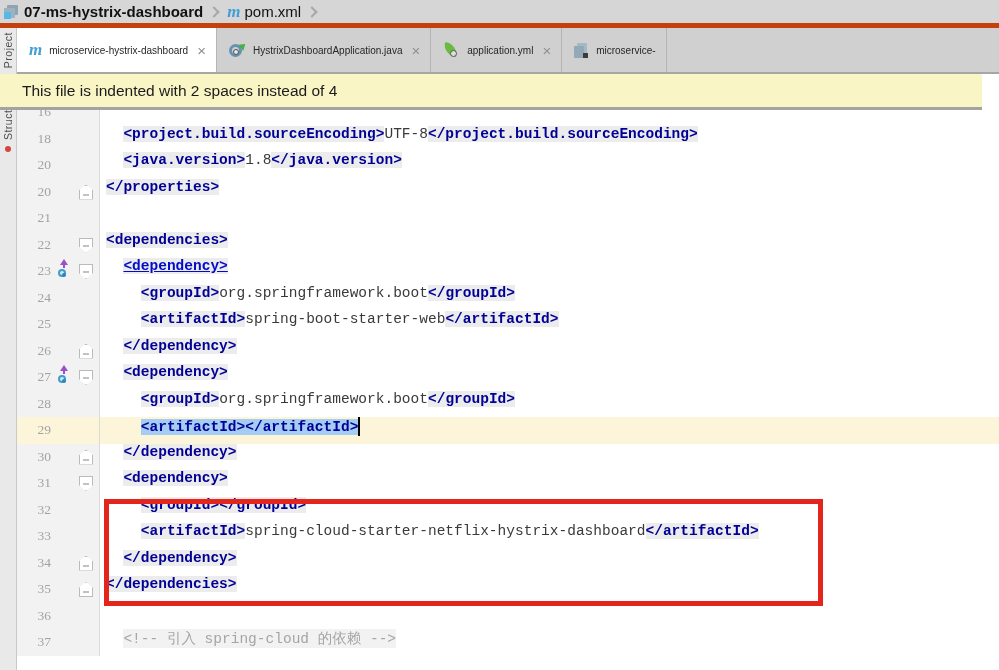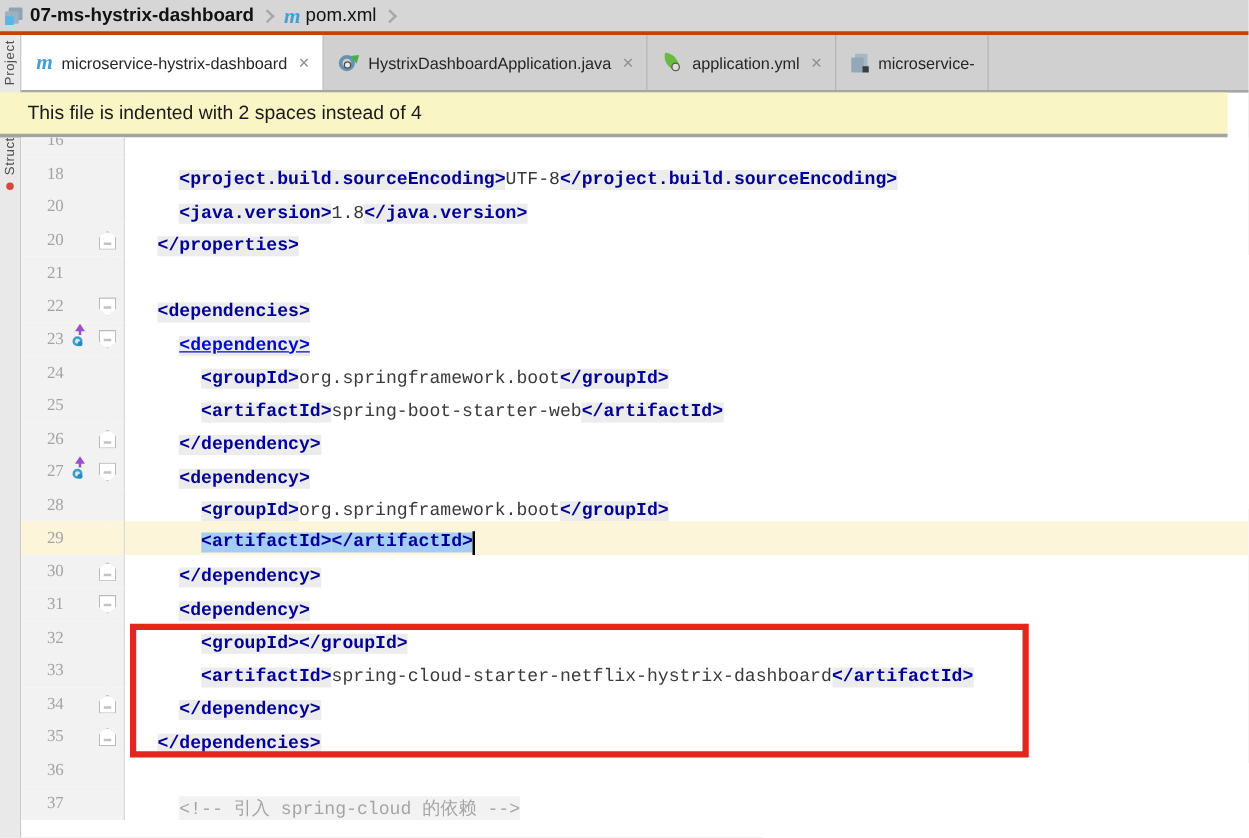--- a/index.html
+++ b/index.html
@@ -3,21 +3,21 @@
 <meta charset="utf-8">
 <style>
   * { margin:0; padding:0; box-sizing:border-box; }
   html,body { width:999px; height:670px; overflow:hidden; }
   body { font-family:"Liberation Sans", sans-serif; background:#d4d4d4; }
   #app { position:relative; width:999px; height:670px; overflow:hidden; background:#fff; }
 
   
   .breadcrumbs { position:absolute; left:0; top:0; width:999px; height:28px;
     background:#d6d6d6; display:flex; align-items:center; padding-left:4px; gap:4px;
-    border-bottom:3px solid #c2410c; }
+    border-bottom:5px solid #c2410c; }
   .crumb-label { font-size:15px; color:#111; white-space:nowrap; }
   .crumb-label.bold { font-weight:bold; }
   .chev { width:8px; height:8px; border-top:2px solid #a8a8a8; border-right:2px solid #a8a8a8;
     transform:rotate(45deg); margin:0 5px 0 3px; flex:none; }
 
   
   .module-ic { position:relative; width:16px; height:14px; flex:none; }
   .module-ic .pg { position:absolute; left:3px; top:0; width:11px; height:10px; background:#8ea4b3; border-radius:1px; }
   .module-ic .pg2 { position:absolute; left:0; top:3px; width:11px; height:10px; background:#9db1bf; border-radius:1px; }
   .module-ic .sq { position:absolute; left:0; bottom:0; width:7px; height:7px; background:#59b7e8; }
@@ -49,21 +49,21 @@
   .pages-ic .p2 { position:absolute; left:0; top:3px; width:10px; height:12px; background:#93a9b8; border-radius:1px; }
   .pages-ic .sq { position:absolute; right:1px; bottom:0; width:5px; height:5px; background:#3c3c3c; }
 
   
   .tabbar { position:absolute; left:17px; top:28px; width:982px; height:46px;
     background:#d0d0d0; display:flex; align-items:stretch; overflow:hidden;
     border-bottom:2px solid #a6a6a6; }
   .tab { display:flex; align-items:center; gap:7px; padding:0 10px 0 12px;
     border-right:1px solid #b5b5b5; white-space:nowrap; flex:none; }
   .tab.active { background:#ffffff; }
-  .tab-label { font-size:13px; color:#262626; }
+  .tab-label { font-size:10px; color:#262626; }
   .tab-close { font-size:15px; color:#8f8f8f; margin-left:2px; line-height:1; }
 
   
   .stripe { position:absolute; left:0; top:28px; width:17px; height:642px; background:#e9e9e9;
     border-right:1px solid #c9c9c9; overflow:hidden; }
   .stripe .vlabel { writing-mode:vertical-rl; transform:rotate(180deg);
     font-size:10.5px; color:#4f4f4f; letter-spacing:0.5px; margin:4px 0 0 2px; }
   .stripe .sicon { width:11px; height:11px; background:#7f8c94; margin:8px 0 6px 3px; border-radius:1px; }
   .stripe .reddot { width:6px; height:6px; border-radius:50%; background:#d8453c; margin:6px 0 0 5px; }
 
@@ -72,21 +72,21 @@
     background:#f9f5c5; border-bottom:3px solid #a3a3a3; display:flex; align-items:center;
     padding-left:22px; }
   .banner-text { font-size:15.5px; color:#1b1b1b; }
 
   
   .editor { position:absolute; left:17px; top:110px; width:982px; height:560px;
     background:#ffffff; overflow:hidden; }
   .editor-inner { position:relative; margin-top:-11px; }
   .fold-line { position:absolute; left:71px; top:40px; width:1px; height:478px; background:#d8d8d8; }
 
-  .eline { display:flex; align-items:flex-end; height:26.5px; position:relative;gap:20px; }
+  .eline { display:flex; align-items:flex-start; height:26.5px; position:relative; }
   .gutter { flex:none; display:flex; align-items:center; background:#f2f2f2; height:100%; }
   .gnum { flex:none; width:36px; text-align:right; font-family:"Liberation Serif", serif;
     font-size:13.5px; color:#a3a3a3; padding-right:2px; }
   .gmark { flex:none; width:21px; height:100%; position:relative; }
   .gfold { flex:none; width:26px; height:100%; position:relative; border-right:1px solid #dadada; }
   .eline.current .gutter, .eline.current { background:#fcf5da; }
 
   .code { flex:1; font-family:"Liberation Mono", monospace; font-size:14.5px;
     display:flex; align-items:center; white-space:pre; padding-left:6px; color:#3a3a3a; }
   .seg-tag { color:#000096; font-weight:bold; background:#ececec; }

